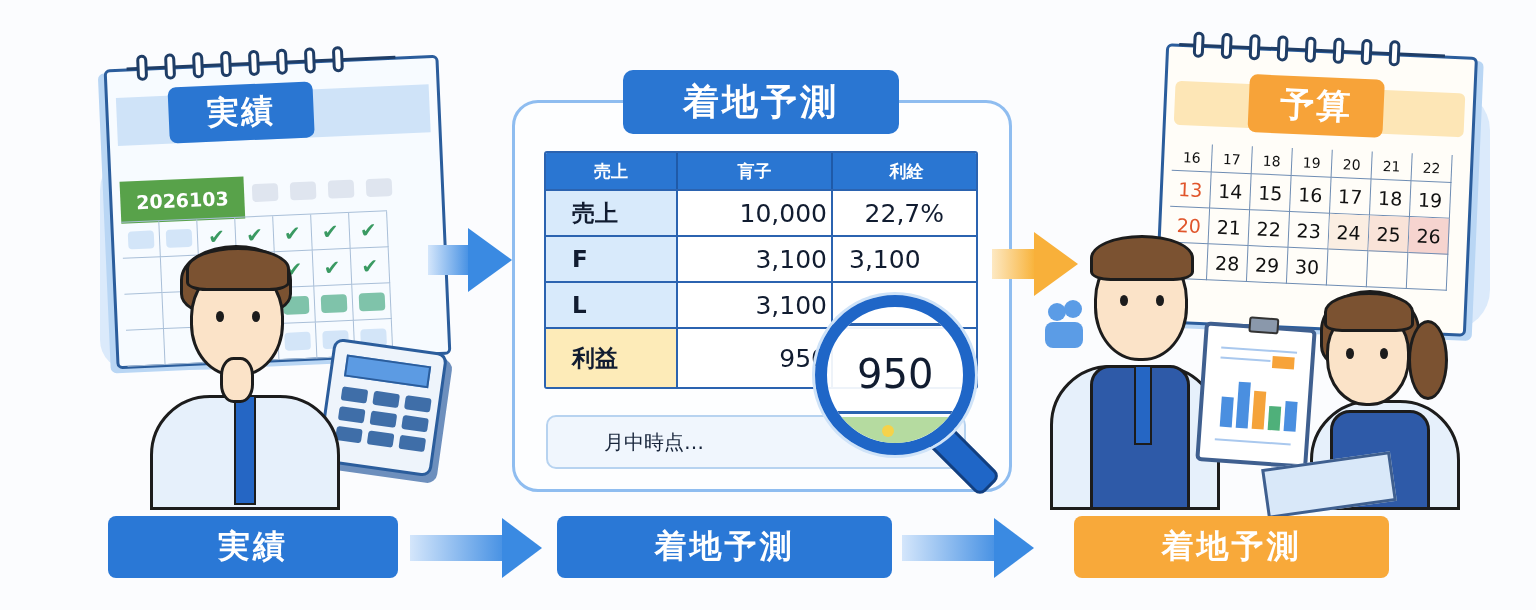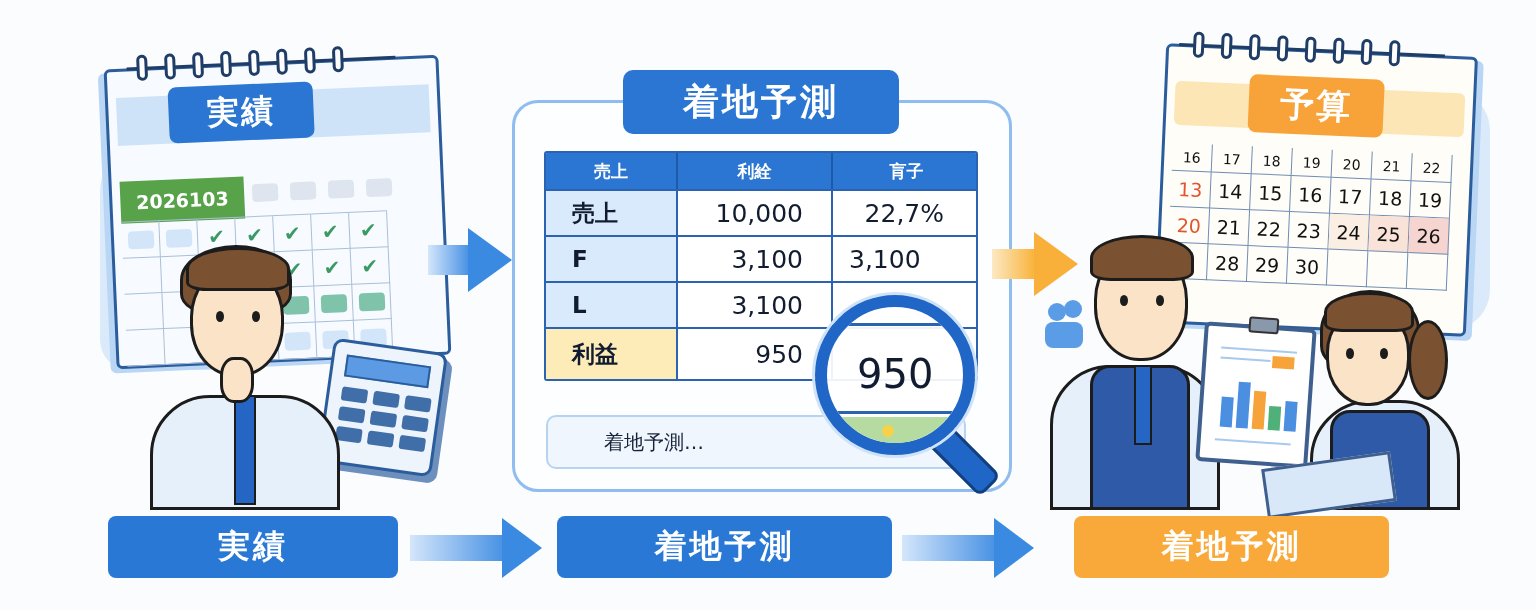--- a/index.html
+++ b/index.html
@@ -80,21 +80,21 @@
   .table { left: 544px; top: 151px; width: 434px; border: 2px solid #2b63b0; border-radius: 3px; overflow: hidden; background: #fff; }
   .t-row { display: grid; grid-template-columns: 132px 155px 147px; border-bottom: 2px solid #2b63b0; }
   .t-row:last-child { border-bottom: none; }
   .t-row > div { border-right: 2px solid #2b63b0; display: flex; align-items: center; }
   .t-row > div:last-child { border-right: none; }
   .t-head { background: #2a76d2; color: #fff; height: 38px; font-weight: bold; font-size: 17px; }
   .t-head > div { justify-content: center; border-right-color: #1f5aa8; }
   .t-body { height: 46px; font-size: 25px; color: #111c30; }
   .t-body .lbl { background: #d8eafb; padding-left: 26px; font-weight: bold; font-size: 23px; }
   .t-body .lbl.profit { background: #fdebb8; }
-  .t-body .num { justify-content: flex-end; padding-right: 28px; }
+  .t-body .num { justify-content: flex-end; padding-right: 4px; }
   .t-body .num2 { justify-content: flex-end; padding-right: 36px; }
   .t-body .num2.left { justify-content: flex-start; padding-left: 16px; padding-right: 0; }
   .note { left: 546px; top: 415px; width: 420px; height: 54px; background: #f0f6fd; border: 2px solid #b7d3f0; border-radius: 10px; font-size: 20px; padding-left: 56px; display: flex; align-items: center; }
 
   
   .magnifier { left: 815px; top: 295px; width: 160px; height: 160px; border: 12px solid #1f66c7; border-radius: 50%; background: rgba(255,255,255,0.92); overflow: hidden; box-shadow: 0 0 0 3px #cfe3f8; }
   .mag-text { position: absolute; left: 30px; top: 44px; font-size: 40px; color: #111c30; }
   .mag-line1 { position: absolute; left: 0; right: 0; top: 16px; height: 3px; background: #2b63b0; }
   .mag-line2 { position: absolute; left: 0; right: 0; top: 104px; height: 3px; background: #2b63b0; }
   .mag-green { position: absolute; left: 0; right: 0; top: 110px; height: 30px; background: #b5dba0; }
@@ -245,46 +245,46 @@
   <div class="shaft" style="width:40px;"></div>
     <div class="head-tri"></div>
 </div>
 
 <div class="abs panel"></div>
 <div class="abs panel-title">着地予測</div>
 
 <div class="abs table">
   <div class="t-row t-head">
     <div>売上</div>
+    <div>肓子</div>
     <div>利絟</div>
-    <div>肓子</div>
   </div>
   <div class="t-row t-body">
     <div class="lbl">売上</div>
     <div class="num">10,000</div>
     <div class="num2">22,7%</div>
   </div>
   <div class="t-row t-body">
     <div class="lbl">F</div>
     <div class="num">3,100</div>
     <div class="num2 left">3,100</div>
   </div>
   <div class="t-row t-body">
     <div class="lbl">L</div>
     <div class="num">3,100</div>
     <div class="num2"></div>
   </div>
-  <div class="t-row t-body" style="height:50px;">
+  <div class="t-row t-body" style="height:58px;">
     <div class="lbl profit">利益</div>
     <div class="num">950</div>
     <div class="num2"></div>
   </div>
 </div>
 
-<div class="abs note">着地予測…</div>
+<div class="abs note">月中時点…</div>
 
 <div class="abs mag-handle"></div>
 <div class="abs magnifier">
   <div class="mag-line1"></div>
   <div class="mag-text">950</div>
   <div class="mag-line2"></div>
   <div class="mag-green"></div>
   <div class="mag-dot"></div>
 </div>
 

